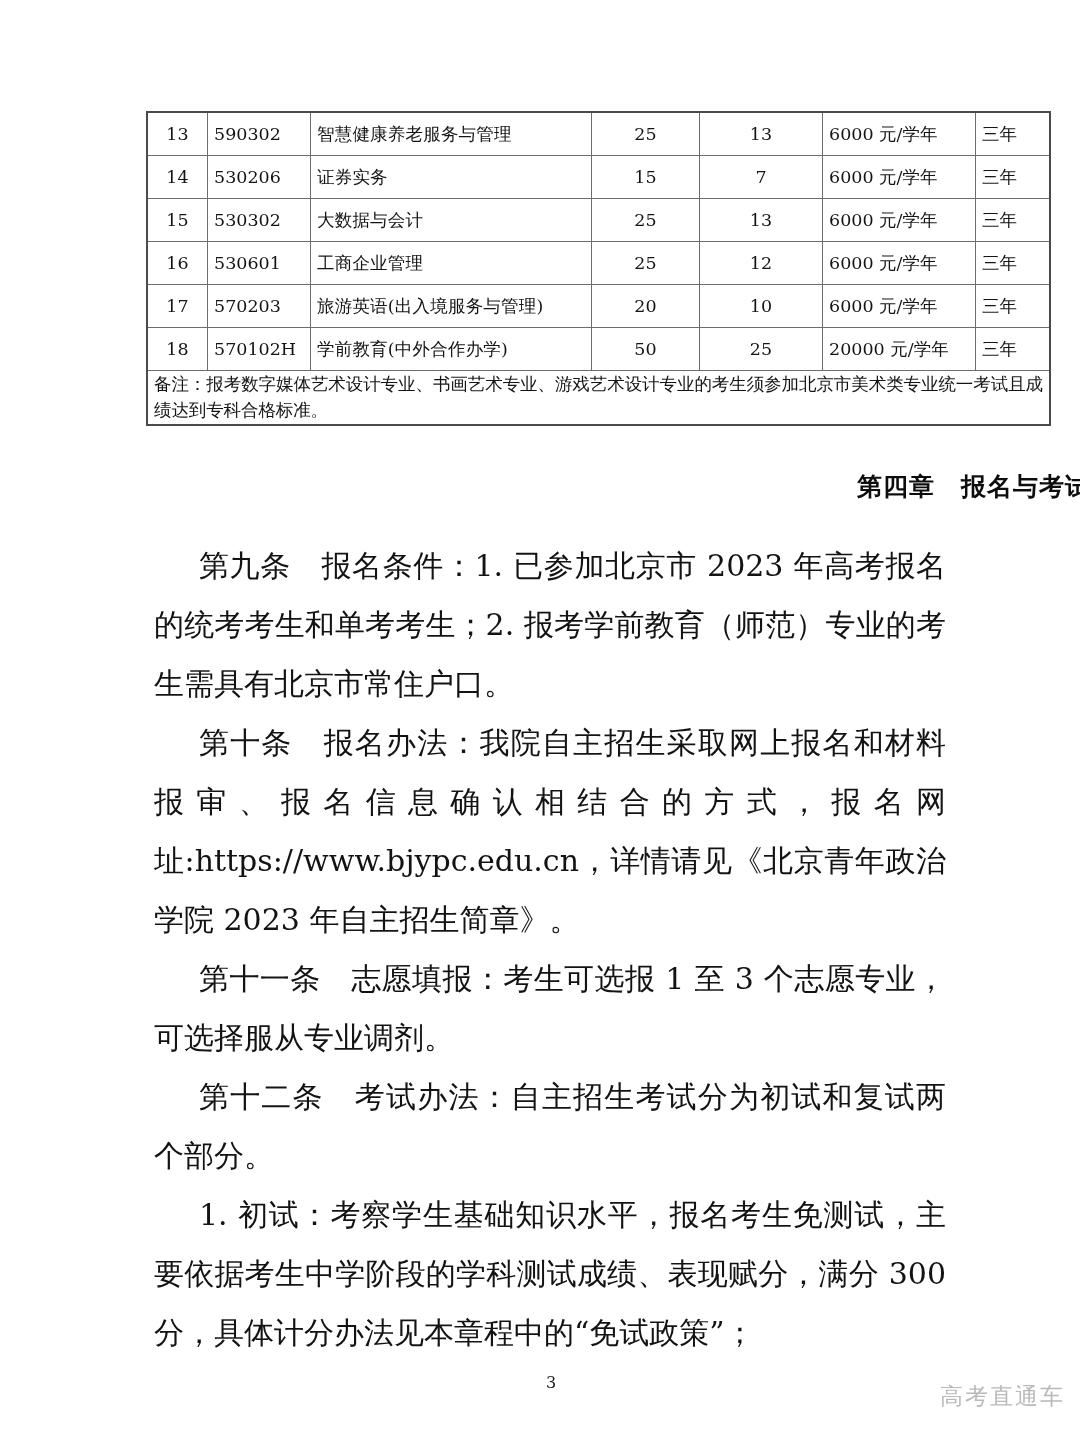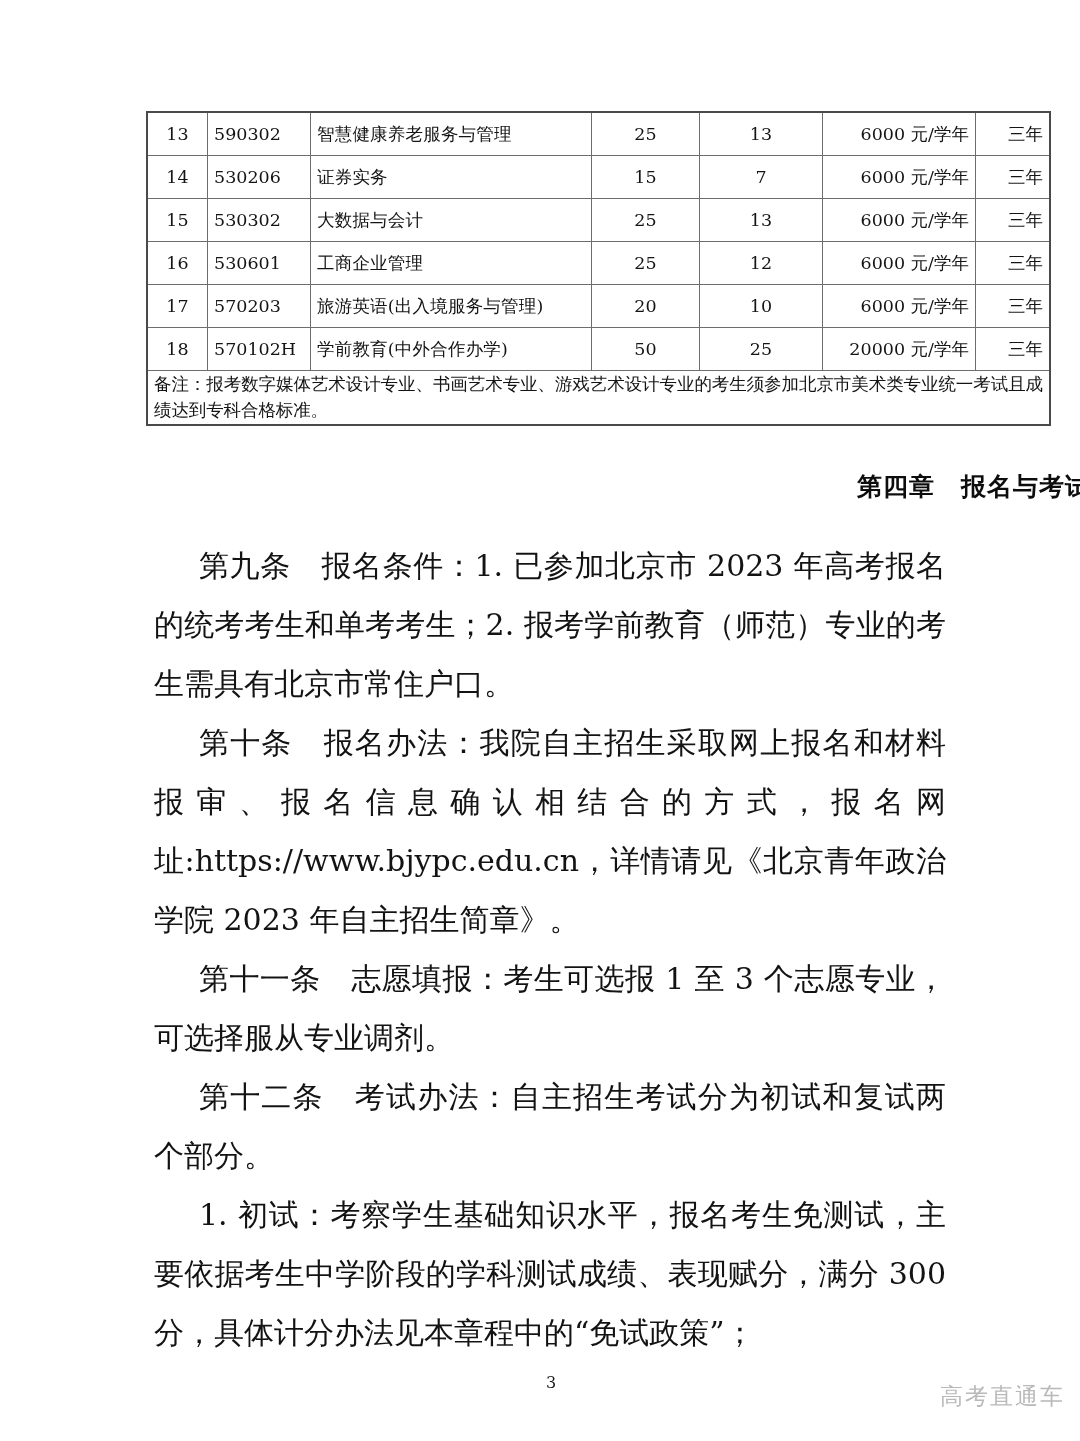--- a/index.html
+++ b/index.html
@@ -43,22 +43,22 @@
     height: 42px;
     padding: 0 6px;
     color: #141414;
     font-family: "DejaVu Serif", "Liberation Serif", serif;
   }
   td.c-idx   { width: 47px;  text-align: center; }
   td.c-code  { width: 90px;  }
   td.c-name  { width: 268px; text-align: left; padding-left: 11px; letter-spacing: .2px;}
   td.c-plan  { width: 95px;  text-align: center; }
   td.c-zz    { width: 110px; text-align: center; }
-  td.c-fee   { width: 140px; text-align: right; }
-  td.c-year  { width: 61px;  text-align: right; }
+  td.c-fee   { width: 140px; text-align: left; }
+  td.c-year  { width: 61px;  text-align: left; }
 
   td.note-cell {
     height: 76px;
     vertical-align: top;
     padding: 9px 12px 0 11px;
     font-size: 17.5px;
     line-height: 1.62;
     text-align: justify;
     letter-spacing: -0.1px;
   }

